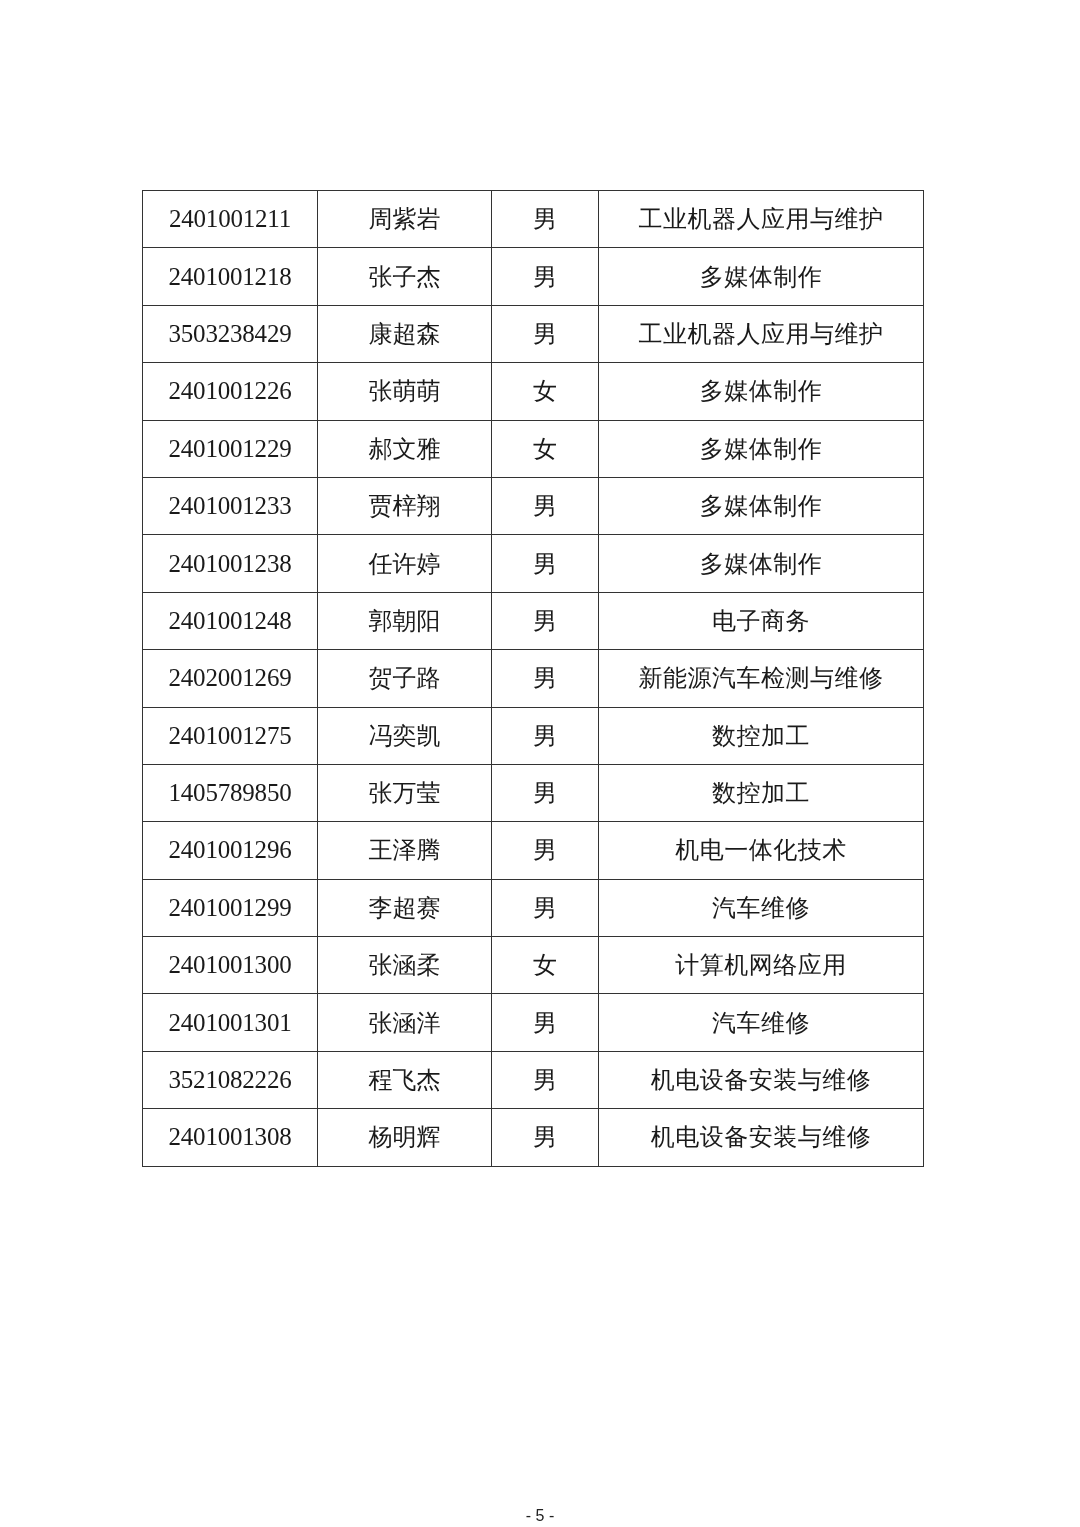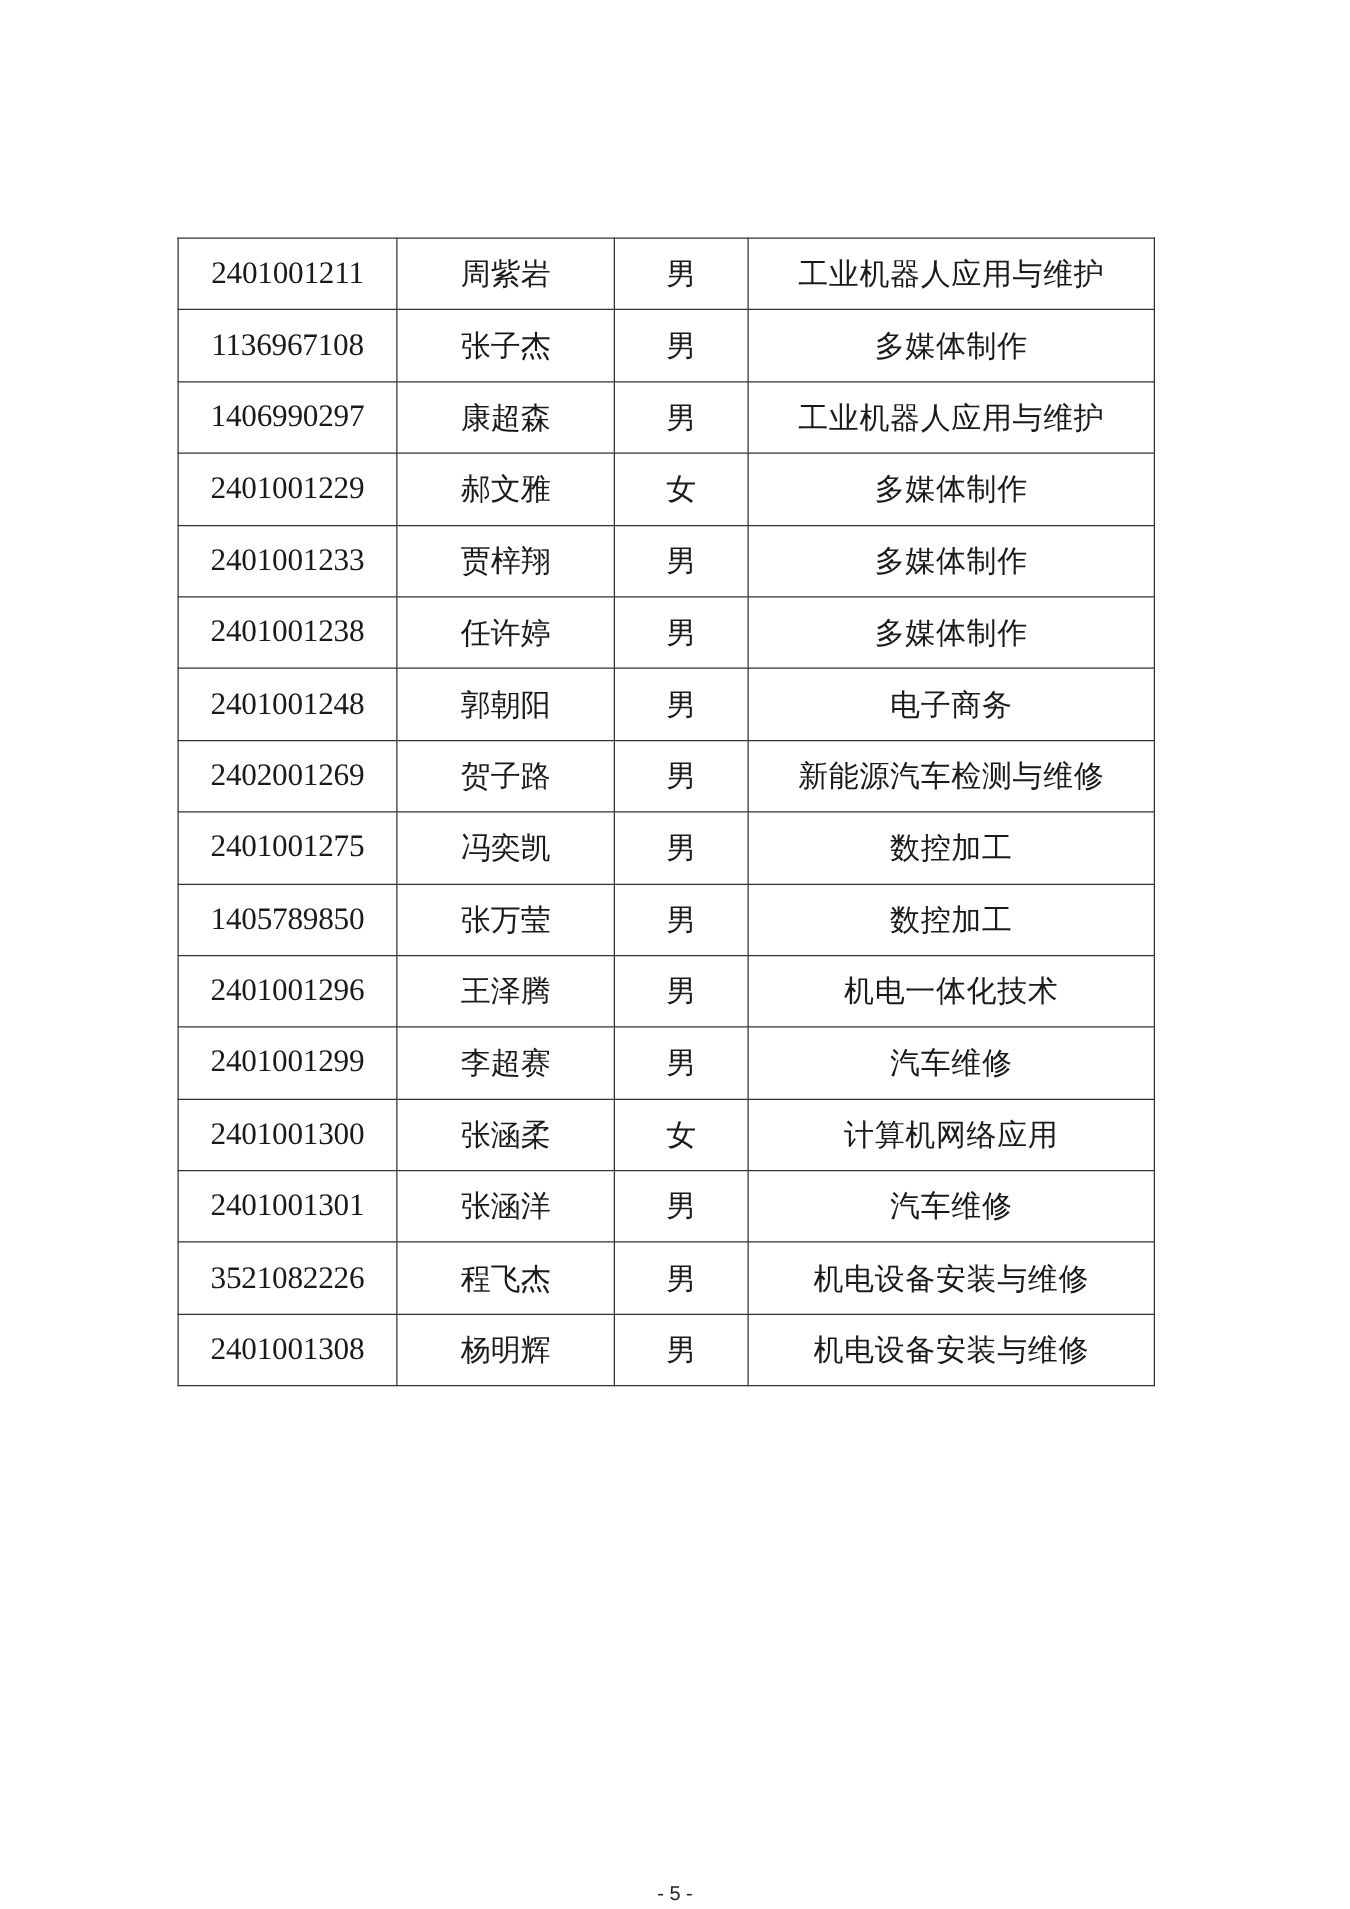--- a/index.html
+++ b/index.html
@@ -77,30 +77,36 @@
       <col style="width:325px">
     </colgroup>
     <tbody>
       <tr>
         <td class="col-id">2401001211</td>
         <td class="col-name">周紫岩</td>
         <td class="col-gender">男</td>
         <td class="col-major">工业机器人应用与维护</td>
       </tr>
       <tr>
-        <td class="col-id">1136967108</td>
+        <td class="col-id">2401001218</td>
         <td class="col-name">张子杰</td>
         <td class="col-gender">男</td>
         <td class="col-major">多媒体制作</td>
       </tr>
       <tr>
-        <td class="col-id">1406990297</td>
+        <td class="col-id">3503238429</td>
         <td class="col-name">康超森</td>
         <td class="col-gender">男</td>
         <td class="col-major">工业机器人应用与维护</td>
+      </tr>
+      <tr>
+        <td class="col-id">2401001226</td>
+        <td class="col-name">张萌萌</td>
+        <td class="col-gender">女</td>
+        <td class="col-major">多媒体制作</td>
       </tr>
       <tr>
         <td class="col-id">2401001229</td>
         <td class="col-name">郝文雅</td>
         <td class="col-gender">女</td>
         <td class="col-major">多媒体制作</td>
       </tr>
       <tr>
         <td class="col-id">2401001233</td>
         <td class="col-name">贾梓翔</td>

